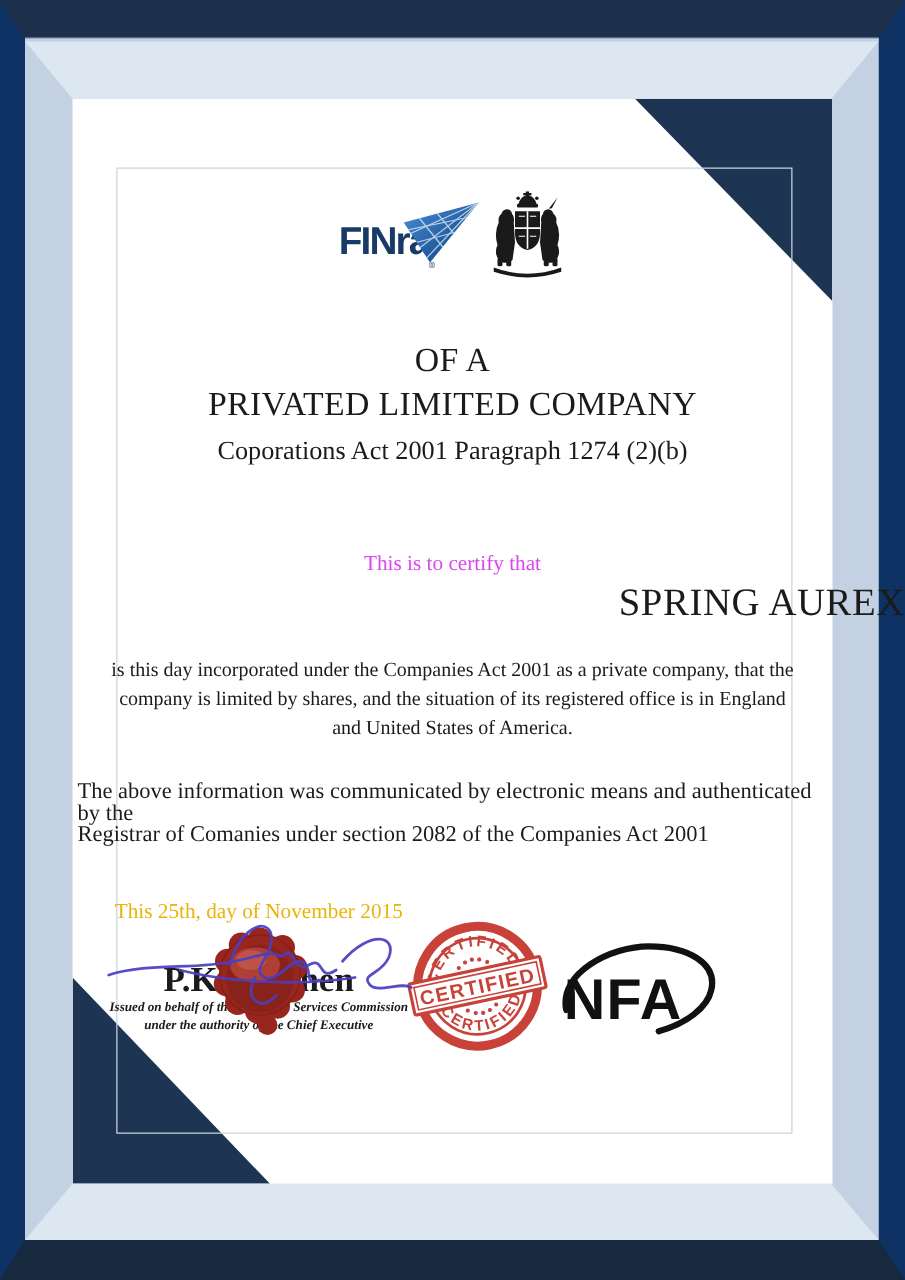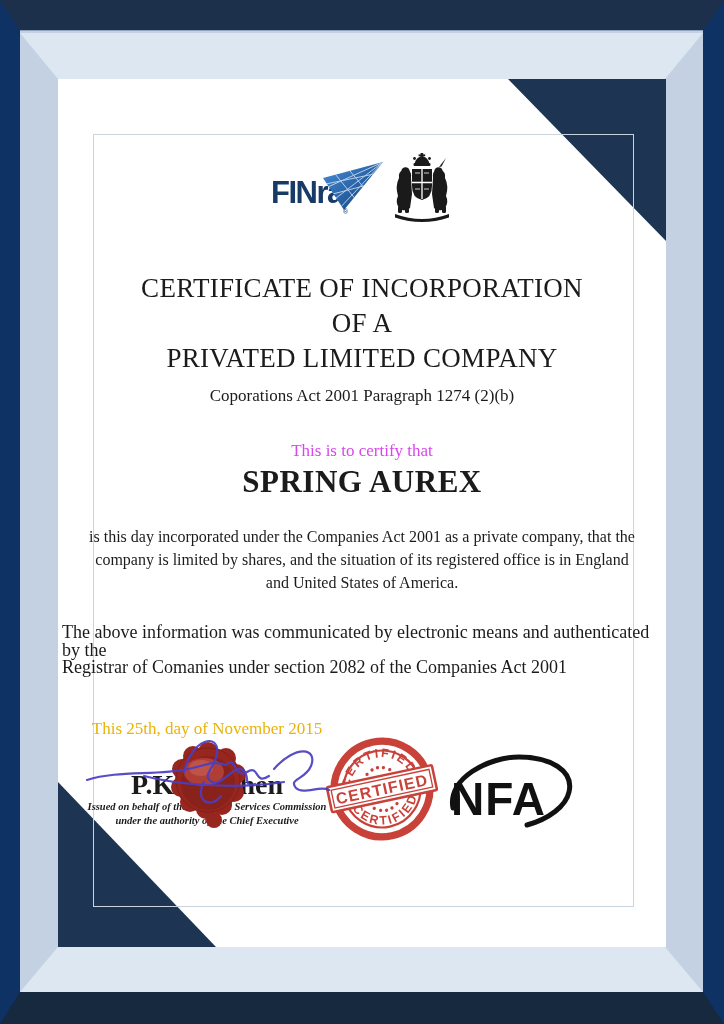--- a/index.html
+++ b/index.html
@@ -26,25 +26,25 @@
   .tri-bl{left:58px;top:782px;width:158px;height:165px;
     clip-path:polygon(0 0,0 100%,100% 100%);}
   .inner-hairline{position:absolute;left:93px;top:134px;width:539px;height:771px;
     border:1.5px solid #c9d4de;z-index:5;}
   
   .content{position:absolute;inset:0;z-index:10;color:#1b1b1b;}
   .logo-row{position:absolute;left:0;right:0;top:150px;height:76px;
     display:flex;justify-content:center;align-items:center;gap:2px;}
   .title-block{position:absolute;left:0;right:0;top:271px;text-align:center;}
   .title-line{font-size:27px;line-height:35px;letter-spacing:.3px;}
-  .subtitle{font-size:17px;line-height:27px;margin-top:6px;}
+  .subtitle{font-size:21px;line-height:27px;margin-top:6px;}
   .certify-lead{position:absolute;left:0;right:0;top:438px;text-align:center;
     font-size:17px;line-height:26px;color:#d946ef;}
-  .company-name{position:absolute;left:0;right:0;top:462px;text-align:center;
-    font-size:31px;line-height:40px;font-weight:bold;letter-spacing:.5px;}
+  .company-name{position:absolute;left:0;right:0;top:462px;text-align:right;
+    font-size:31px;line-height:40px;font-weight:normal;letter-spacing:.5px;}
   .para1{position:absolute;left:62px;right:62px;top:525px;text-align:center;
     font-size:16px;line-height:23px;}
   .para2{position:absolute;left:62px;right:62px;top:624px;text-align:left;
     font-size:18px;line-height:17.5px;}
   .sig-block{position:absolute;left:85px;top:716px;width:244px;text-align:center;}
   .sig-date{font-size:17px;line-height:26px;color:#eab308;}
   .sig-name{position:absolute;left:0;right:0;top:54px;font-size:28px;line-height:30px;font-weight:bold;}
   .sig-issued1{position:absolute;left:-12px;right:-12px;top:84px;
     font-size:10.5px;line-height:14px;font-weight:bold;font-style:italic;}
   .sig-issued2{position:absolute;left:-12px;right:-12px;top:98px;
@@ -125,21 +125,20 @@
         <path d="M4,61 q27,10 54,0 l0,3.4 q-27,9 -54,0 z"></path>
       </g>
       <g stroke="#ffffff" stroke-width="1.3" fill="none">
         <path d="M31,16 V46 M21,29.5 H41"></path>
         <path d="M24,20 h5 M33,20 h5 M24,36 h5 M33,36 h5" stroke-width=".8"></path>
       </g>
     </svg>
   </div>
 
   <div class="title-block">
-    <div class="title-line">CERTIFICATE OF INCORPORATION</div>
     <div class="title-line">OF A</div>
     <div class="title-line">PRIVATED LIMITED COMPANY</div>
     <div class="subtitle">Coporations Act 2001 Paragraph 1274 (2)(b)</div>
   </div>
 
   <div class="certify-lead">This is to certify that</div>
   <div class="company-name">SPRING AUREX</div>
 
   <div class="para1">
     <div>is this day incorporated under the Companies Act 2001 as a private company, that the</div>

